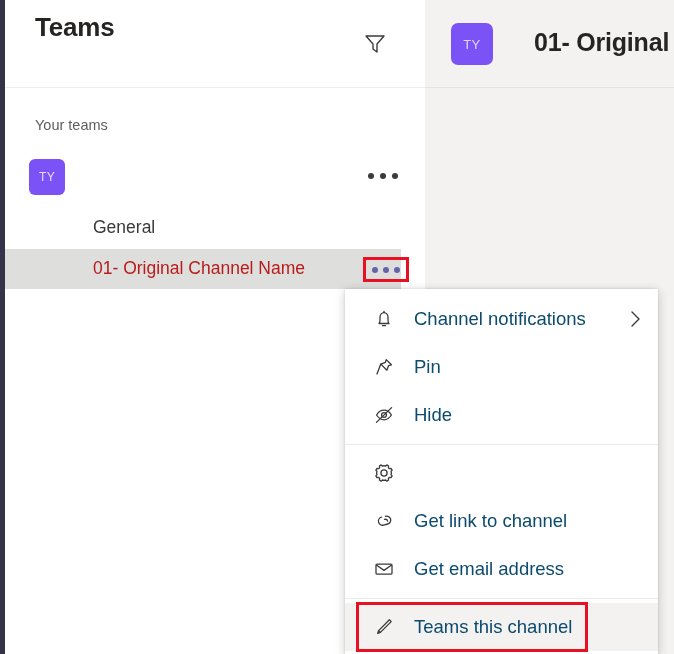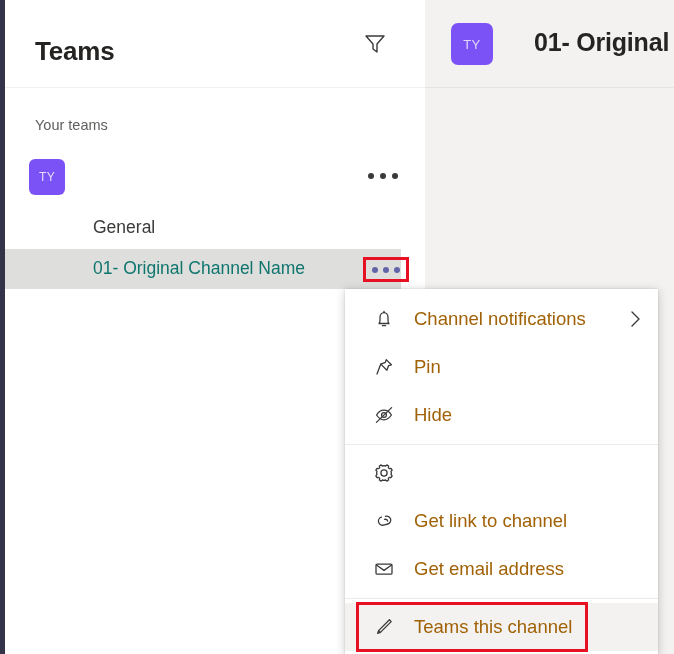--- a/index.html
+++ b/index.html
@@ -37,21 +37,21 @@
   }
   .sidebar-header {
     position: relative;
     height: 88px;
     border-bottom: 1px solid #f0eff0;
     box-sizing: border-box;
   }
   .sidebar-title {
     position: absolute;
     left: 30px;
-    top: 36px;
+    top: 12px;
     font-size: 26px;
     font-weight: bold;
     color: #252423;
     letter-spacing: -0.2px;
   }
   .filter-icon {
     position: absolute;
     right: 36px;
     top: 29px;
     width: 28px;
@@ -127,21 +127,21 @@
   .channel-row.general { top: 208px; }
   .channel-row.selected {
     top: 249px;
     background: #dededd;
   }
   .channel-name {
     position: absolute;
     left: 88px;
     top: 9px;
     font-size: 17.5px;
-    color: #0f766e;
+    color: #b91c1c;
   }
   .channel-name.muted { color: #3b3a39; }
 
   
   .channel-more {
     position: absolute;
     left: 358px;
     top: 8px;
     width: 46px;
     height: 25px;
@@ -230,21 +230,21 @@
     margin-left: 22px;
     display: flex;
     align-items: center;
     justify-content: center;
     color: #3b3a39;
     flex: 0 0 auto;
   }
   .menu-label {
     margin-left: 13px;
     font-size: 18.5px;
-    color: #a16207;
+    color: #0c4a6e;
     white-space: nowrap;
   }
   .menu-chevron {
     position: absolute;
     right: 12px;
     top: 13px;
     color: #3b3a39;
   }
   .menu-divider {
     height: 1px;

